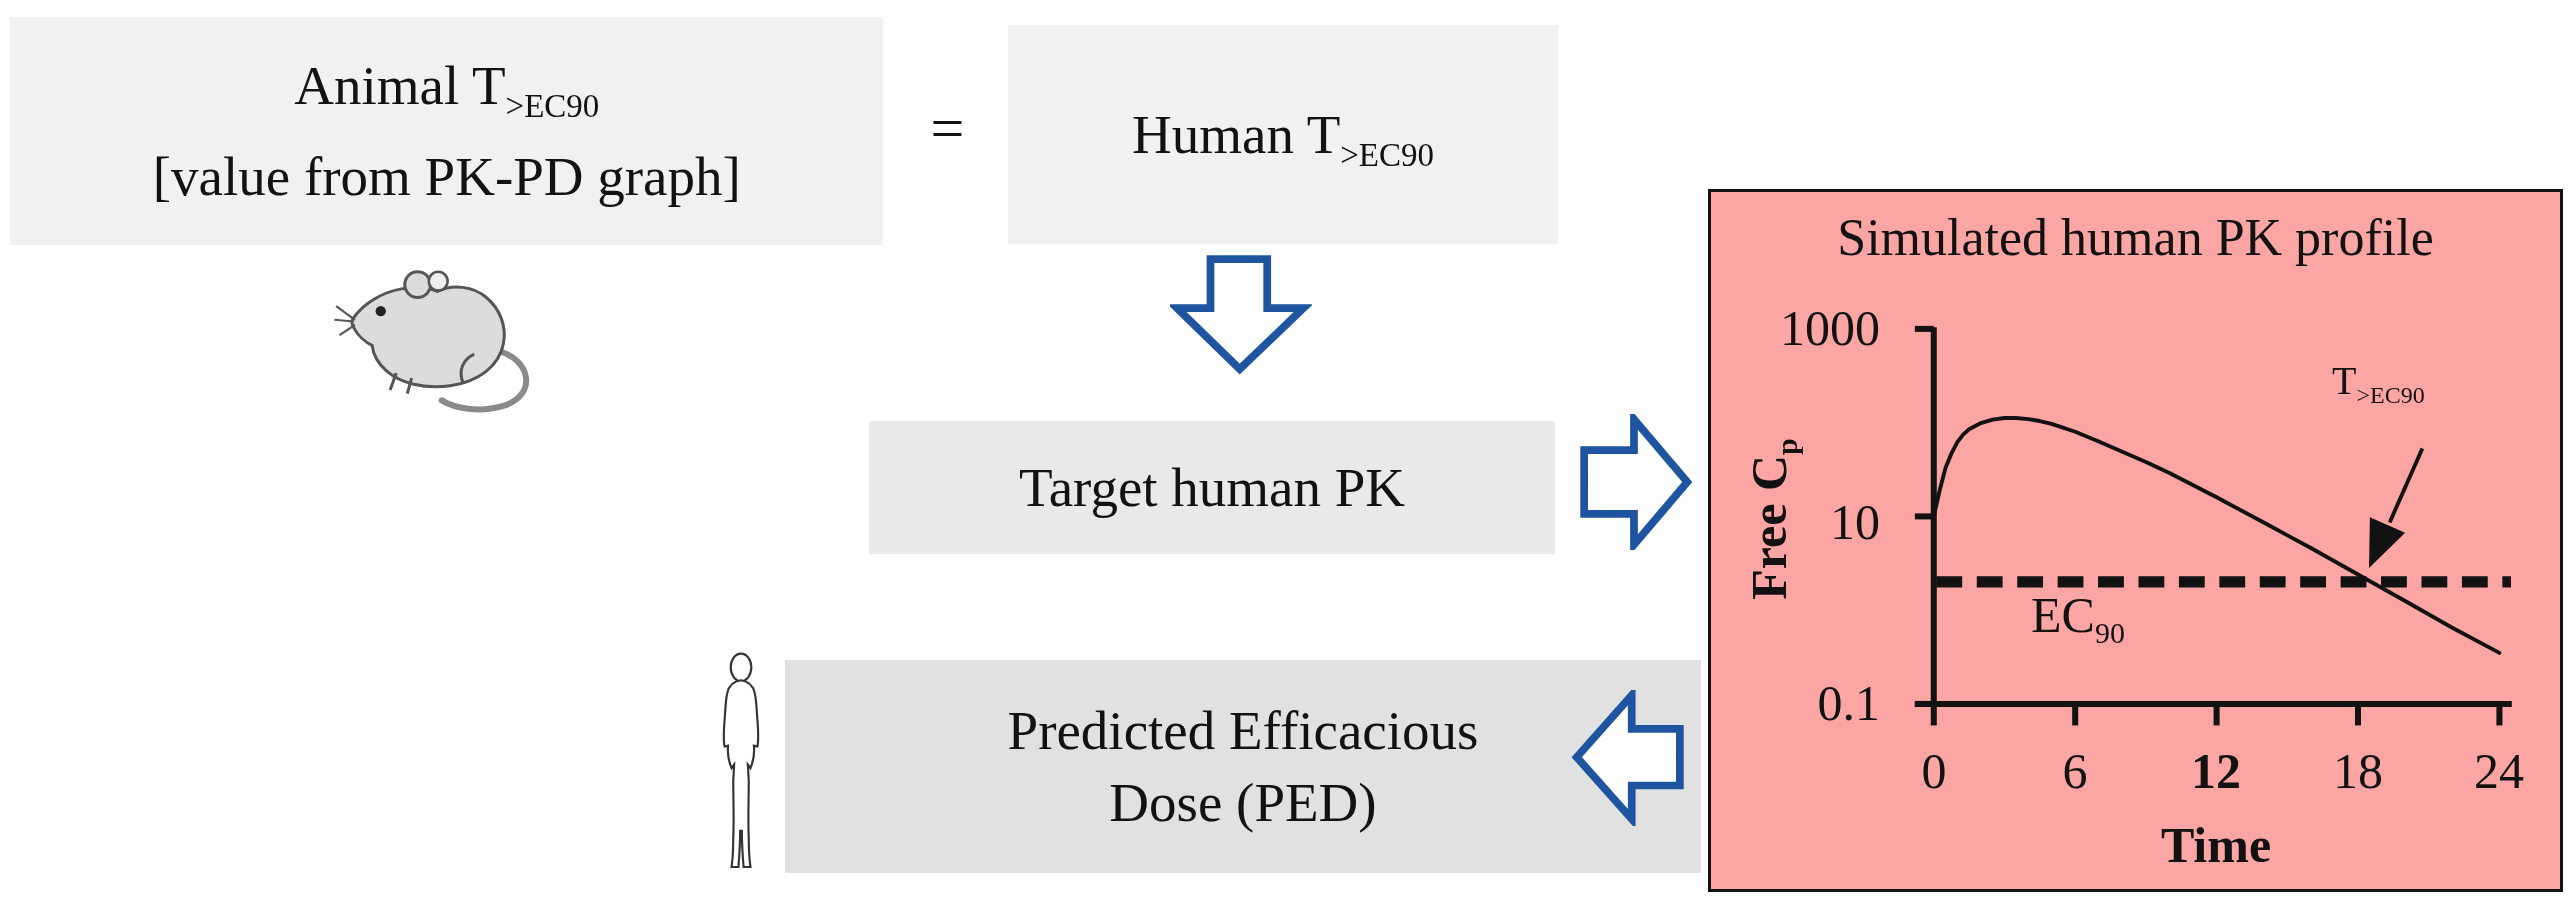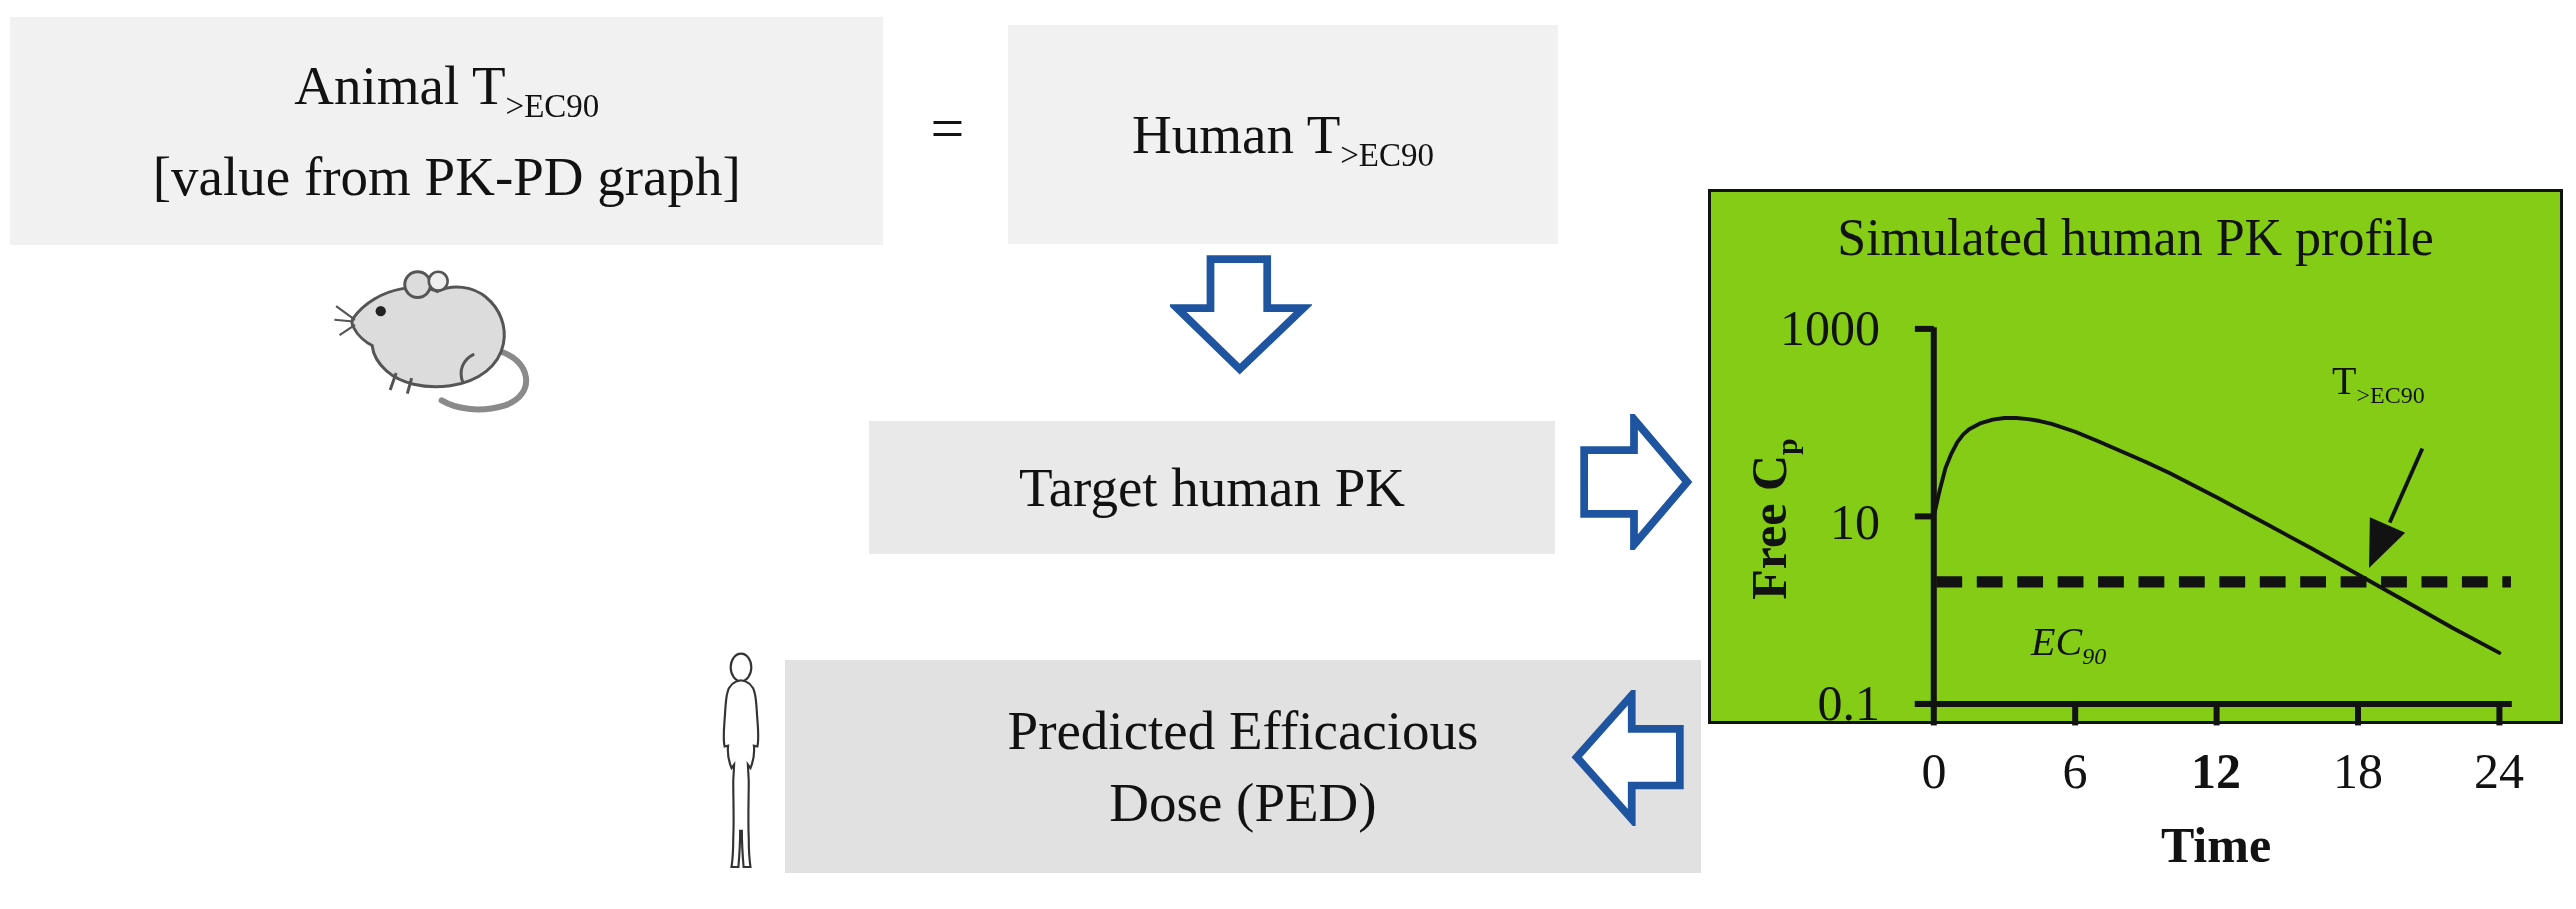--- a/index.html
+++ b/index.html
@@ -19,31 +19,31 @@
   .box-human{left:1008px;top:25px;width:550px;height:219px;row-gap:12px;}
   .box-target{left:869px;top:421px;width:686px;height:133px;}
   .box-ped{left:785px;top:660px;width:916px;height:213px;row-gap:10.3px;}
   .equals{position:absolute;left:903px;top:84px;width:89px;height:89px;display:flex;
           align-items:center;justify-content:center;font-size:60px;}
   .icon-svg{position:absolute;}
   .mouse-svg{left:334px;top:258px;}
   .human-svg{left:704px;top:650px;}
   .arrow-svg{position:absolute;}
   .arrow-shape{fill:#ffffff;stroke:var(--arrow-blue);stroke-width:9;stroke-linejoin:miter;}
-  .chart-box{position:absolute;left:1708px;top:189px;width:855px;height:535px;background:#84cc16;
+  .chart-box{position:absolute;left:1708px;top:189px;width:855px;height:703px;background:#fca5a5;
              border:3.4px solid var(--ink);box-sizing:border-box;}
   .chart-title{position:absolute;left:0;top:15.5px;width:100%;text-align:center;font-size:52px;}
   #plot-svg{position:absolute;left:0;top:0;width:855px;height:703px;}
   .tick-label{position:absolute;font-size:50px;line-height:1;}
   .y-tick{left:0;width:169px;text-align:right;}
   .x-tick{width:120px;text-align:center;}
   .ylabel{position:absolute;left:58px;top:327px;transform:translate(-50%,-50%) rotate(-90deg);
           font-size:50px;font-weight:bold;white-space:nowrap;}
   .xlabel{position:absolute;left:376px;top:624px;width:258px;text-align:center;font-size:50px;font-weight:bold;}
-  .ec90-label{position:absolute;left:320px;top:426px;font-size:40px;font-style:italic;}
+  .ec90-label{position:absolute;left:320px;top:394px;font-size:50px;}
   .tec90-label{position:absolute;left:621px;top:165px;font-size:40px;white-space:nowrap;}
 </style>
 </head>
 <body>
 
 <div class="canvas">
 
   <div class="box light box-animal">
     <div><span>Animal T</span><sub>&gt;EC90</sub></div>
     <div>[value from PK-PD graph]</div>

